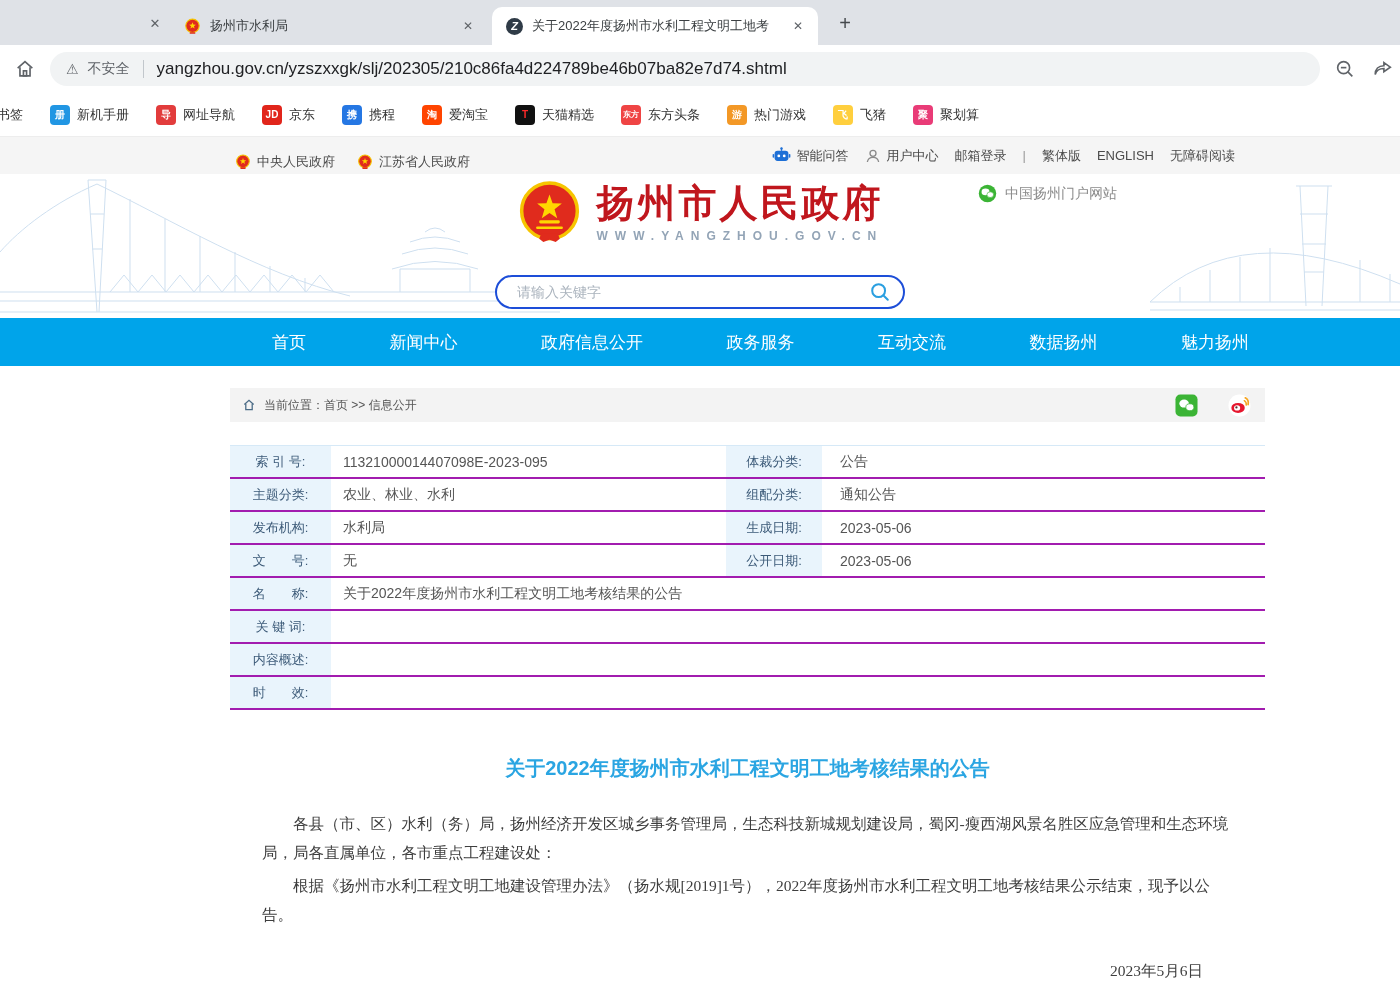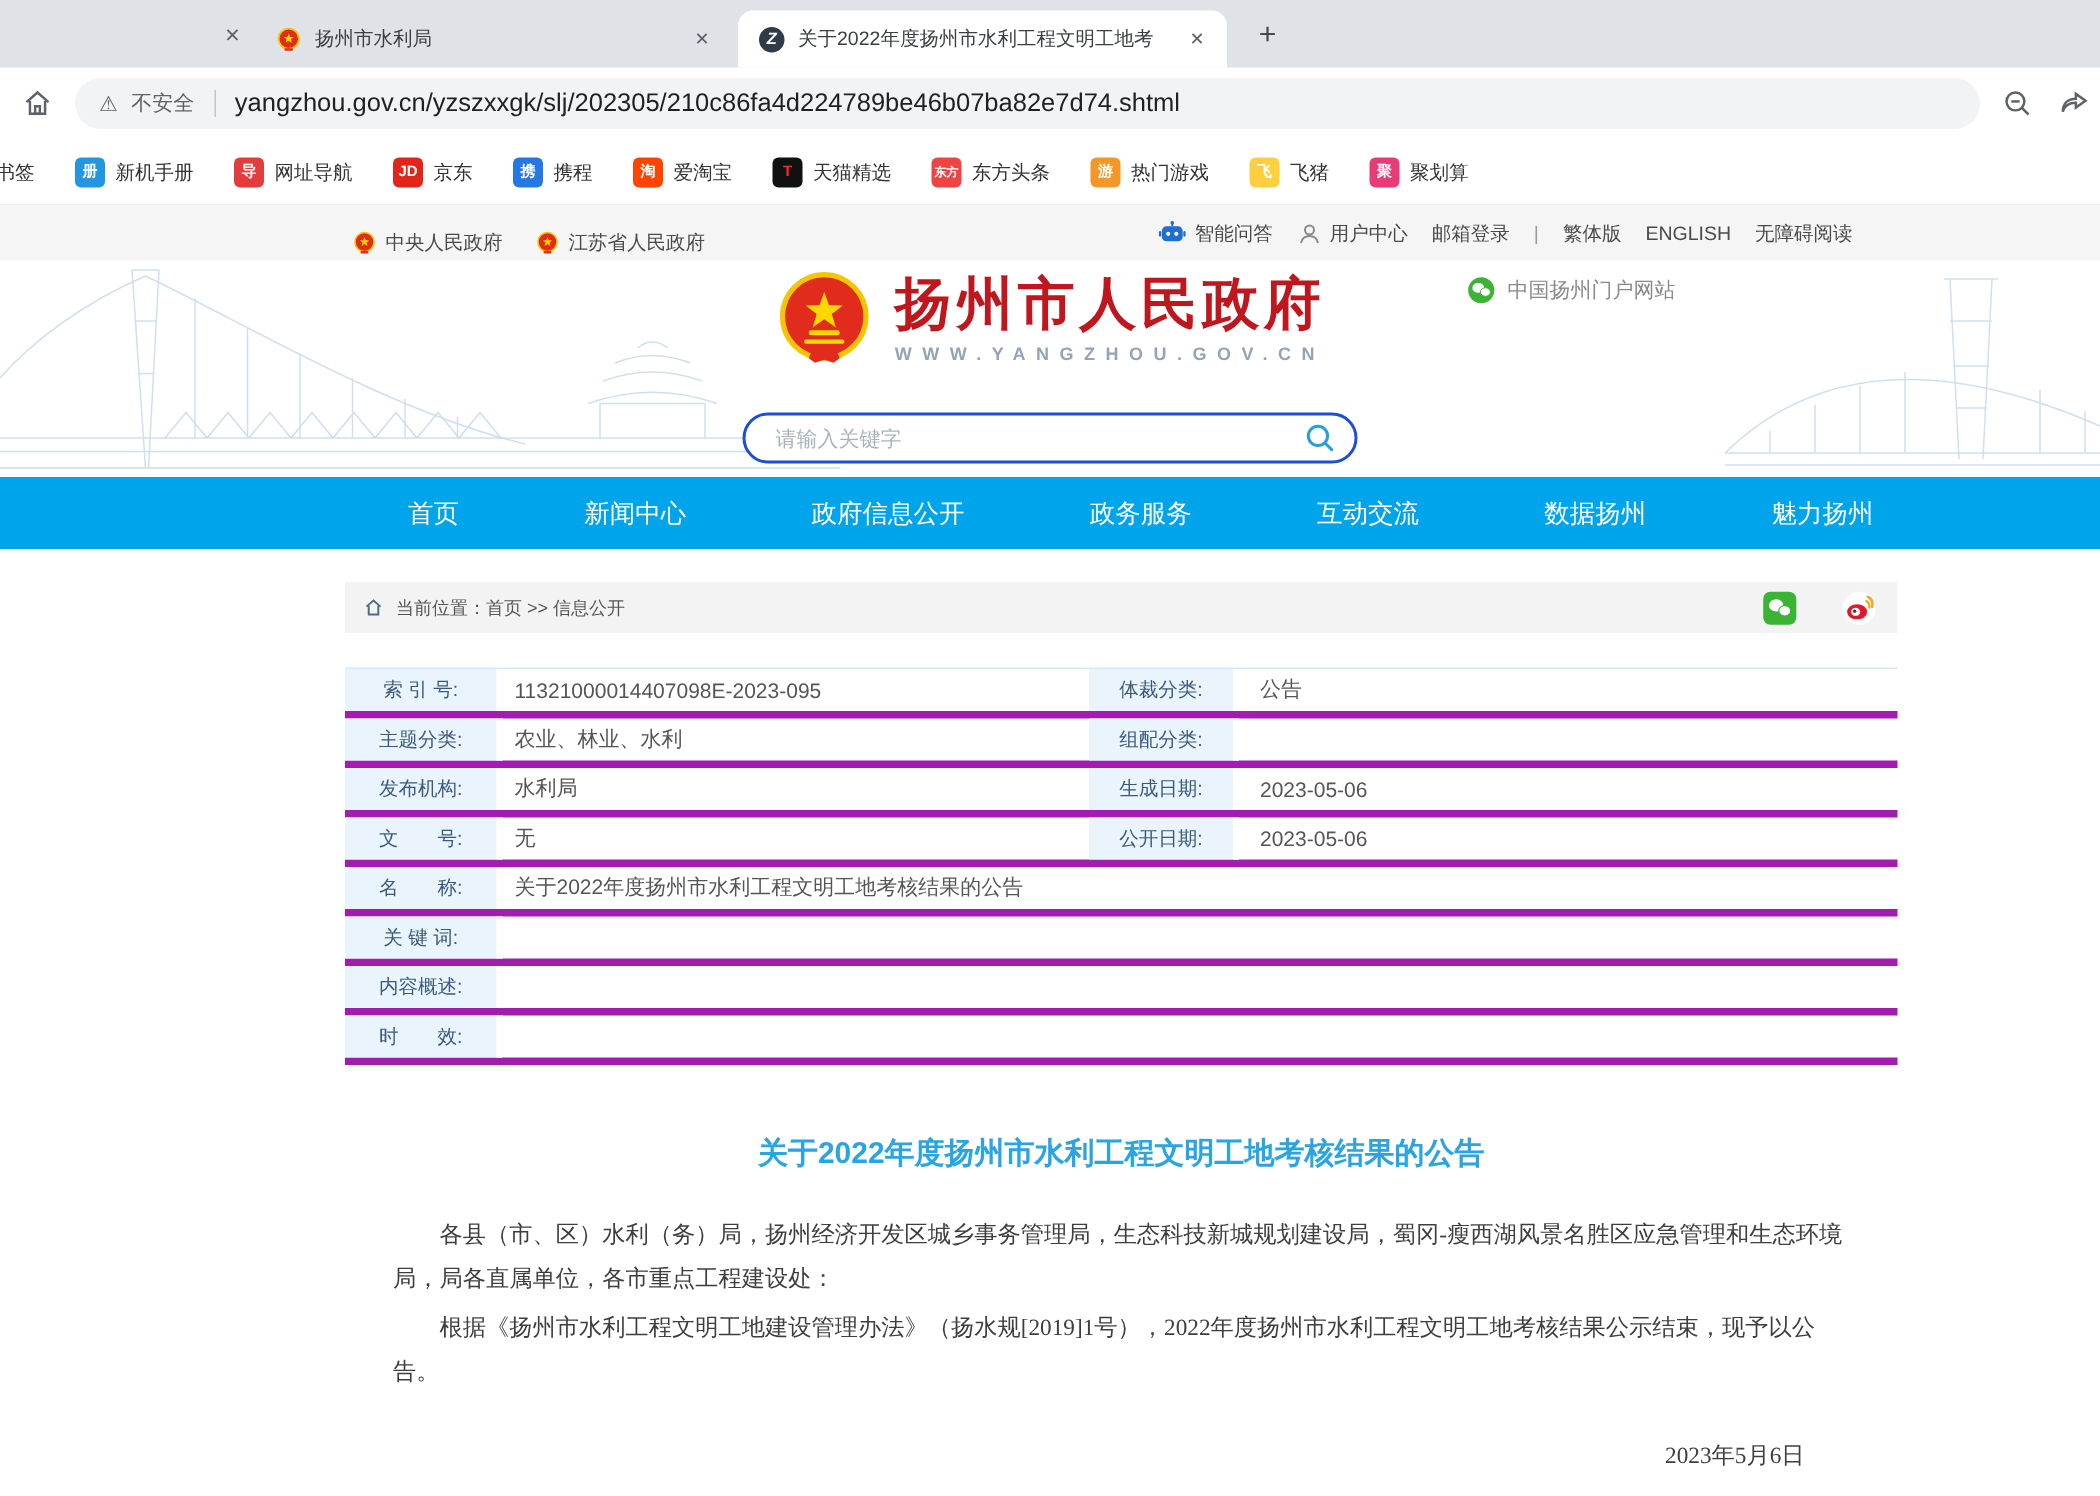--- a/index.html
+++ b/index.html
@@ -69,21 +69,21 @@
                    justify-content:space-between; padding:0 16px 0 42px; }
   .nav-item { color:#fff; font-size:17px; cursor:pointer; white-space:nowrap; }
 
   
   .container { width:1035px; margin-left:230px; }
   .crumbbar { margin-top:22px; height:34px; background:#f3f3f3; display:flex; align-items:center;
               padding:0 12px; gap:8px; font-size:12px; color:#555; }
   .crumb-icons { margin-left:auto; display:flex; align-items:center; gap:30px; padding-right:2px; }
 
   .metatable { margin-top:23px; border-top:1px solid #d6e9f7; }
-  .mrow { display:flex; border-bottom:5px solid #a21caf; height:33px; }
+  .mrow { display:flex; border-bottom:2px solid #a21caf; height:33px; }
   .mlabel { background:#e9f4fc; color:#3c5a78; font-size:13px; display:flex; align-items:center;
             justify-content:center; white-space:pre; border-right:4px solid #fff; flex:none; }
   .mlabel.c1 { width:105px; }
   .mlabel.c2 { width:100px; margin-left:0; }
   .mval { display:flex; align-items:center; font-size:14px; color:#555; padding-left:8px; white-space:nowrap; overflow:hidden; }
   .mval.v1 { width:391px; flex:none; }
   .mval.v2 { flex:1; padding-left:14px; }
   .mval.full { flex:1; }
 
   .art-title { text-align:center; color:#2aa5e2; font-size:20px; font-weight:bold; margin:45px 0 0; }
@@ -333,20 +333,21 @@
     <div class="mrow">
       <span class="mlabel c1">索 引 号:</span>
       <span class="mval v1">11321000014407098E-2023-095</span>
       <span class="mlabel c2">体裁分类:</span>
       <span class="mval v2">公告</span>
     </div>
     <div class="mrow">
       <span class="mlabel c1">主题分类:</span>
       <span class="mval v1">农业、林业、水利</span>
       <span class="mlabel c2">组配分类:</span>
+      <span class="mval v2">通知公告</span>
     </div>
     <div class="mrow">
       <span class="mlabel c1">发布机构:</span>
       <span class="mval v1">水利局</span>
       <span class="mlabel c2">生成日期:</span>
       <span class="mval v2">2023-05-06</span>
     </div>
     <div class="mrow">
       <span class="mlabel c1">文　　号:</span>
       <span class="mval v1">无</span>

